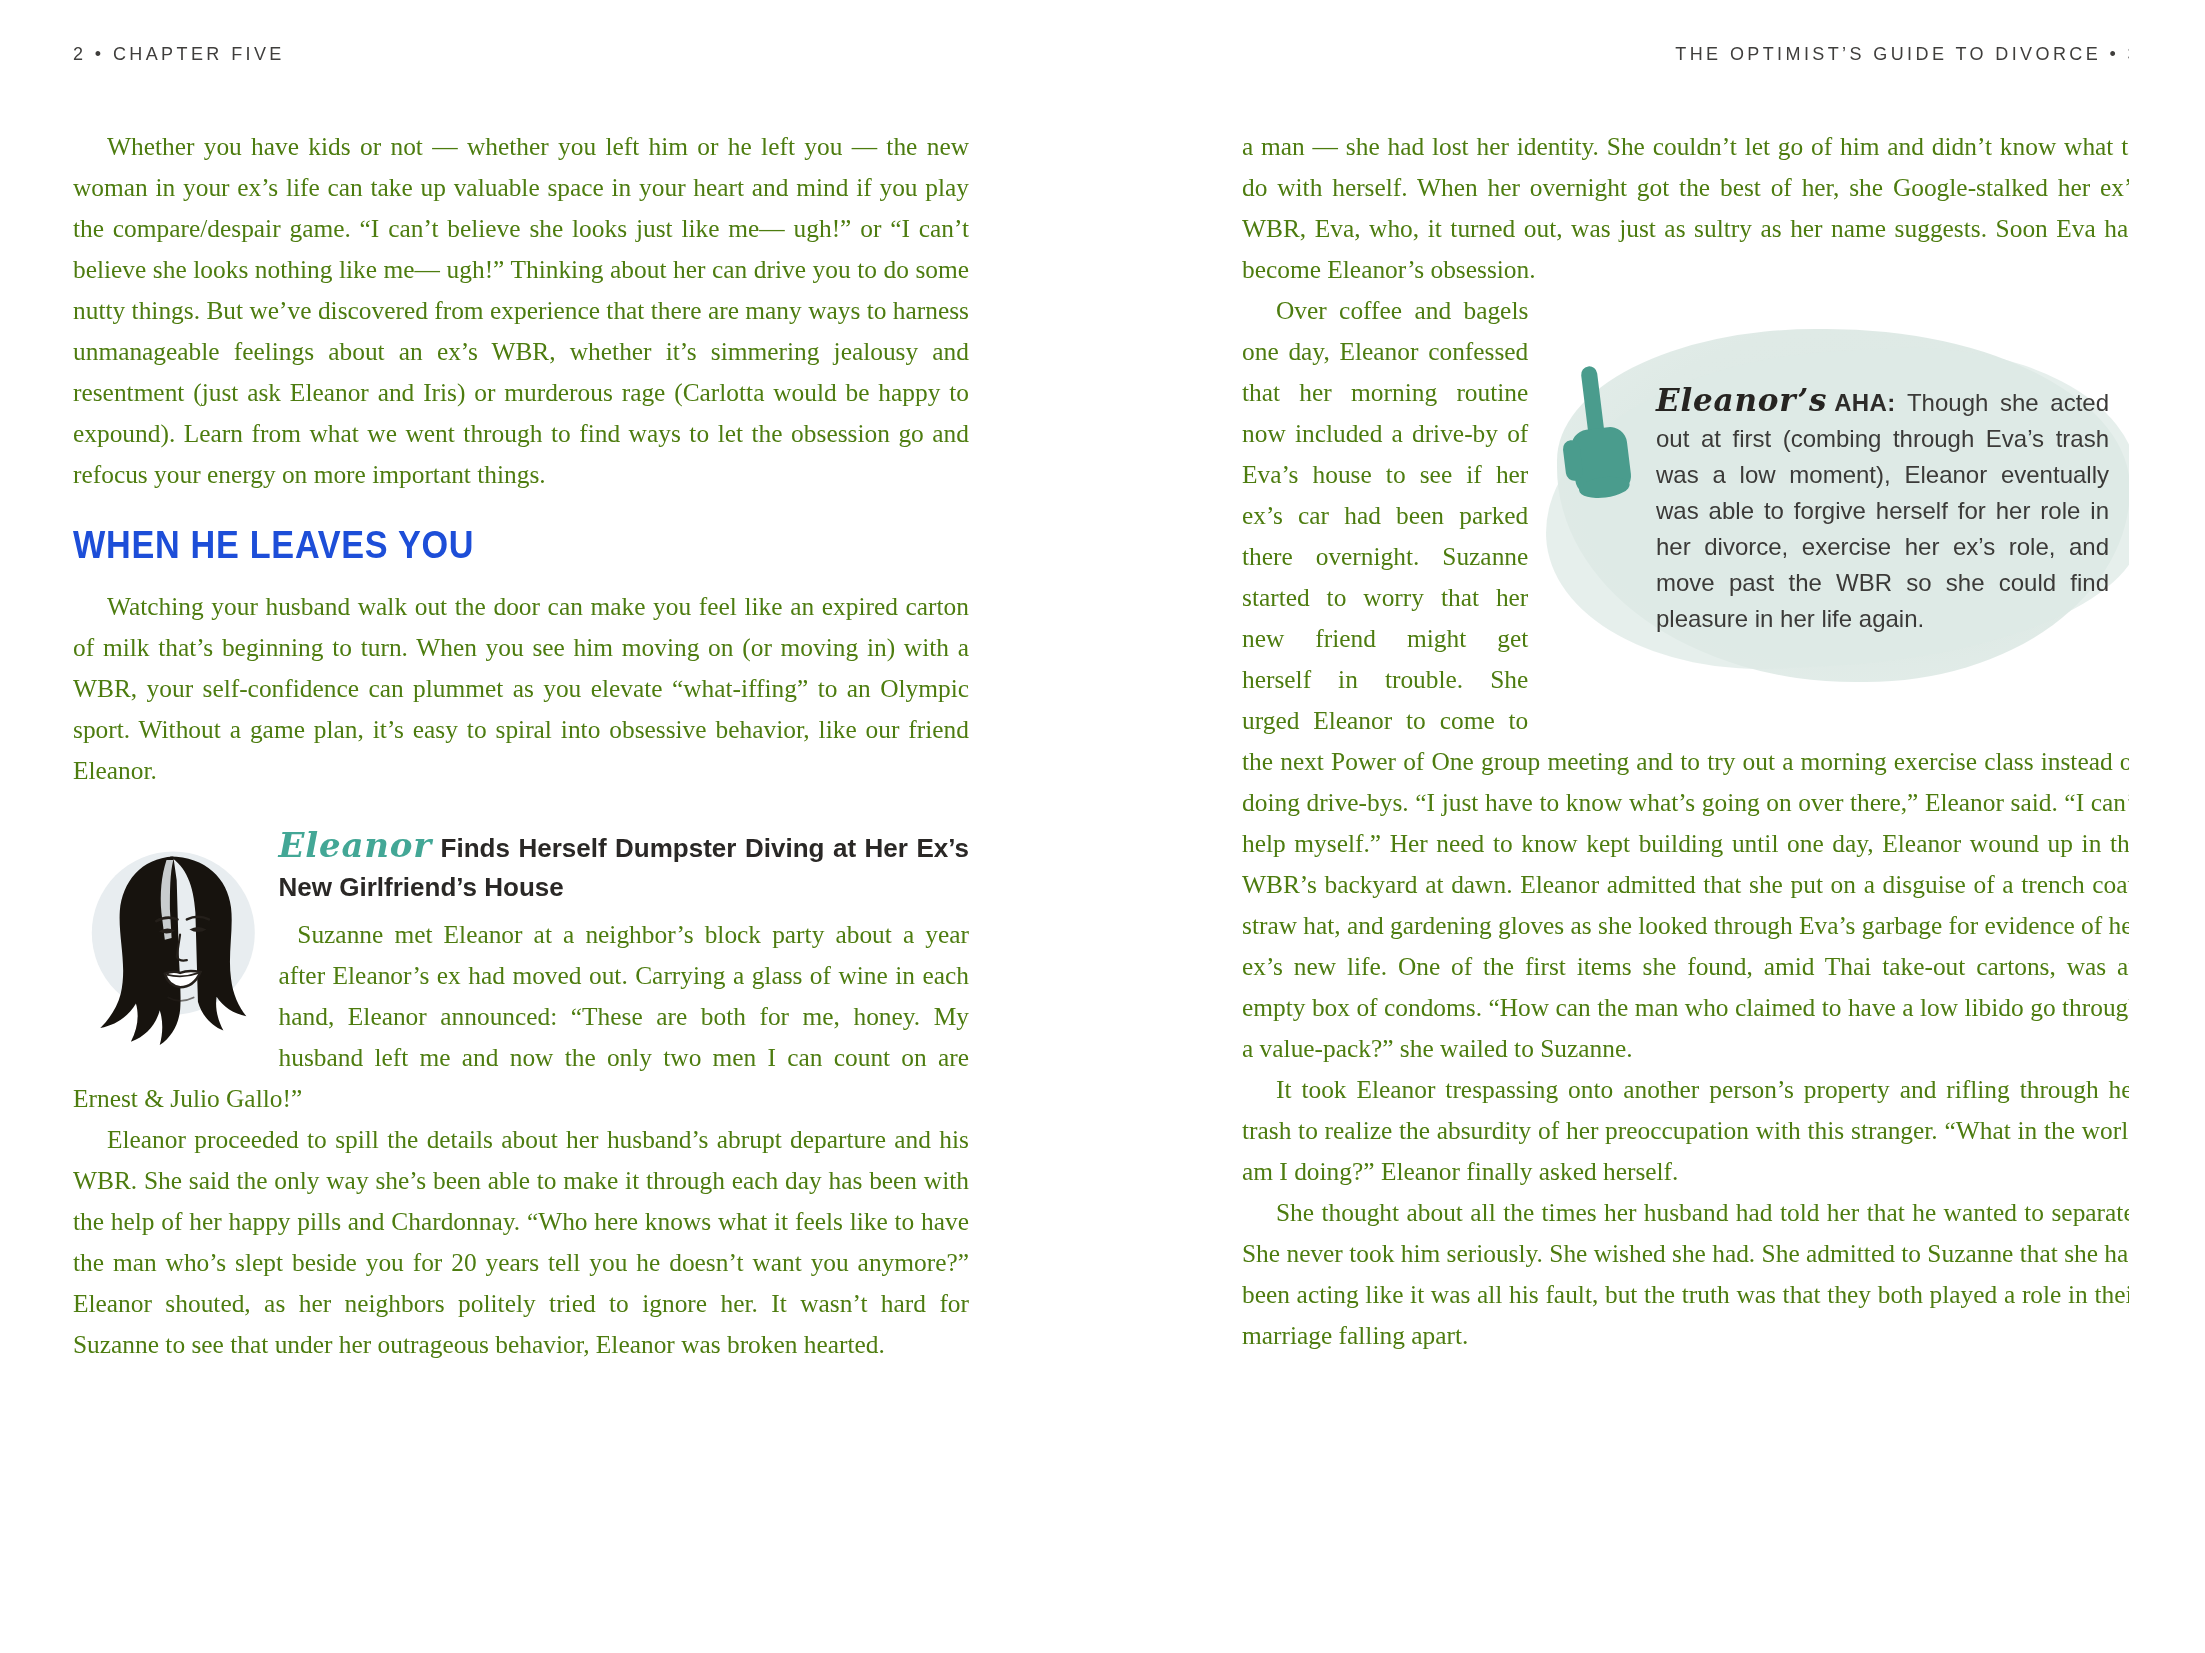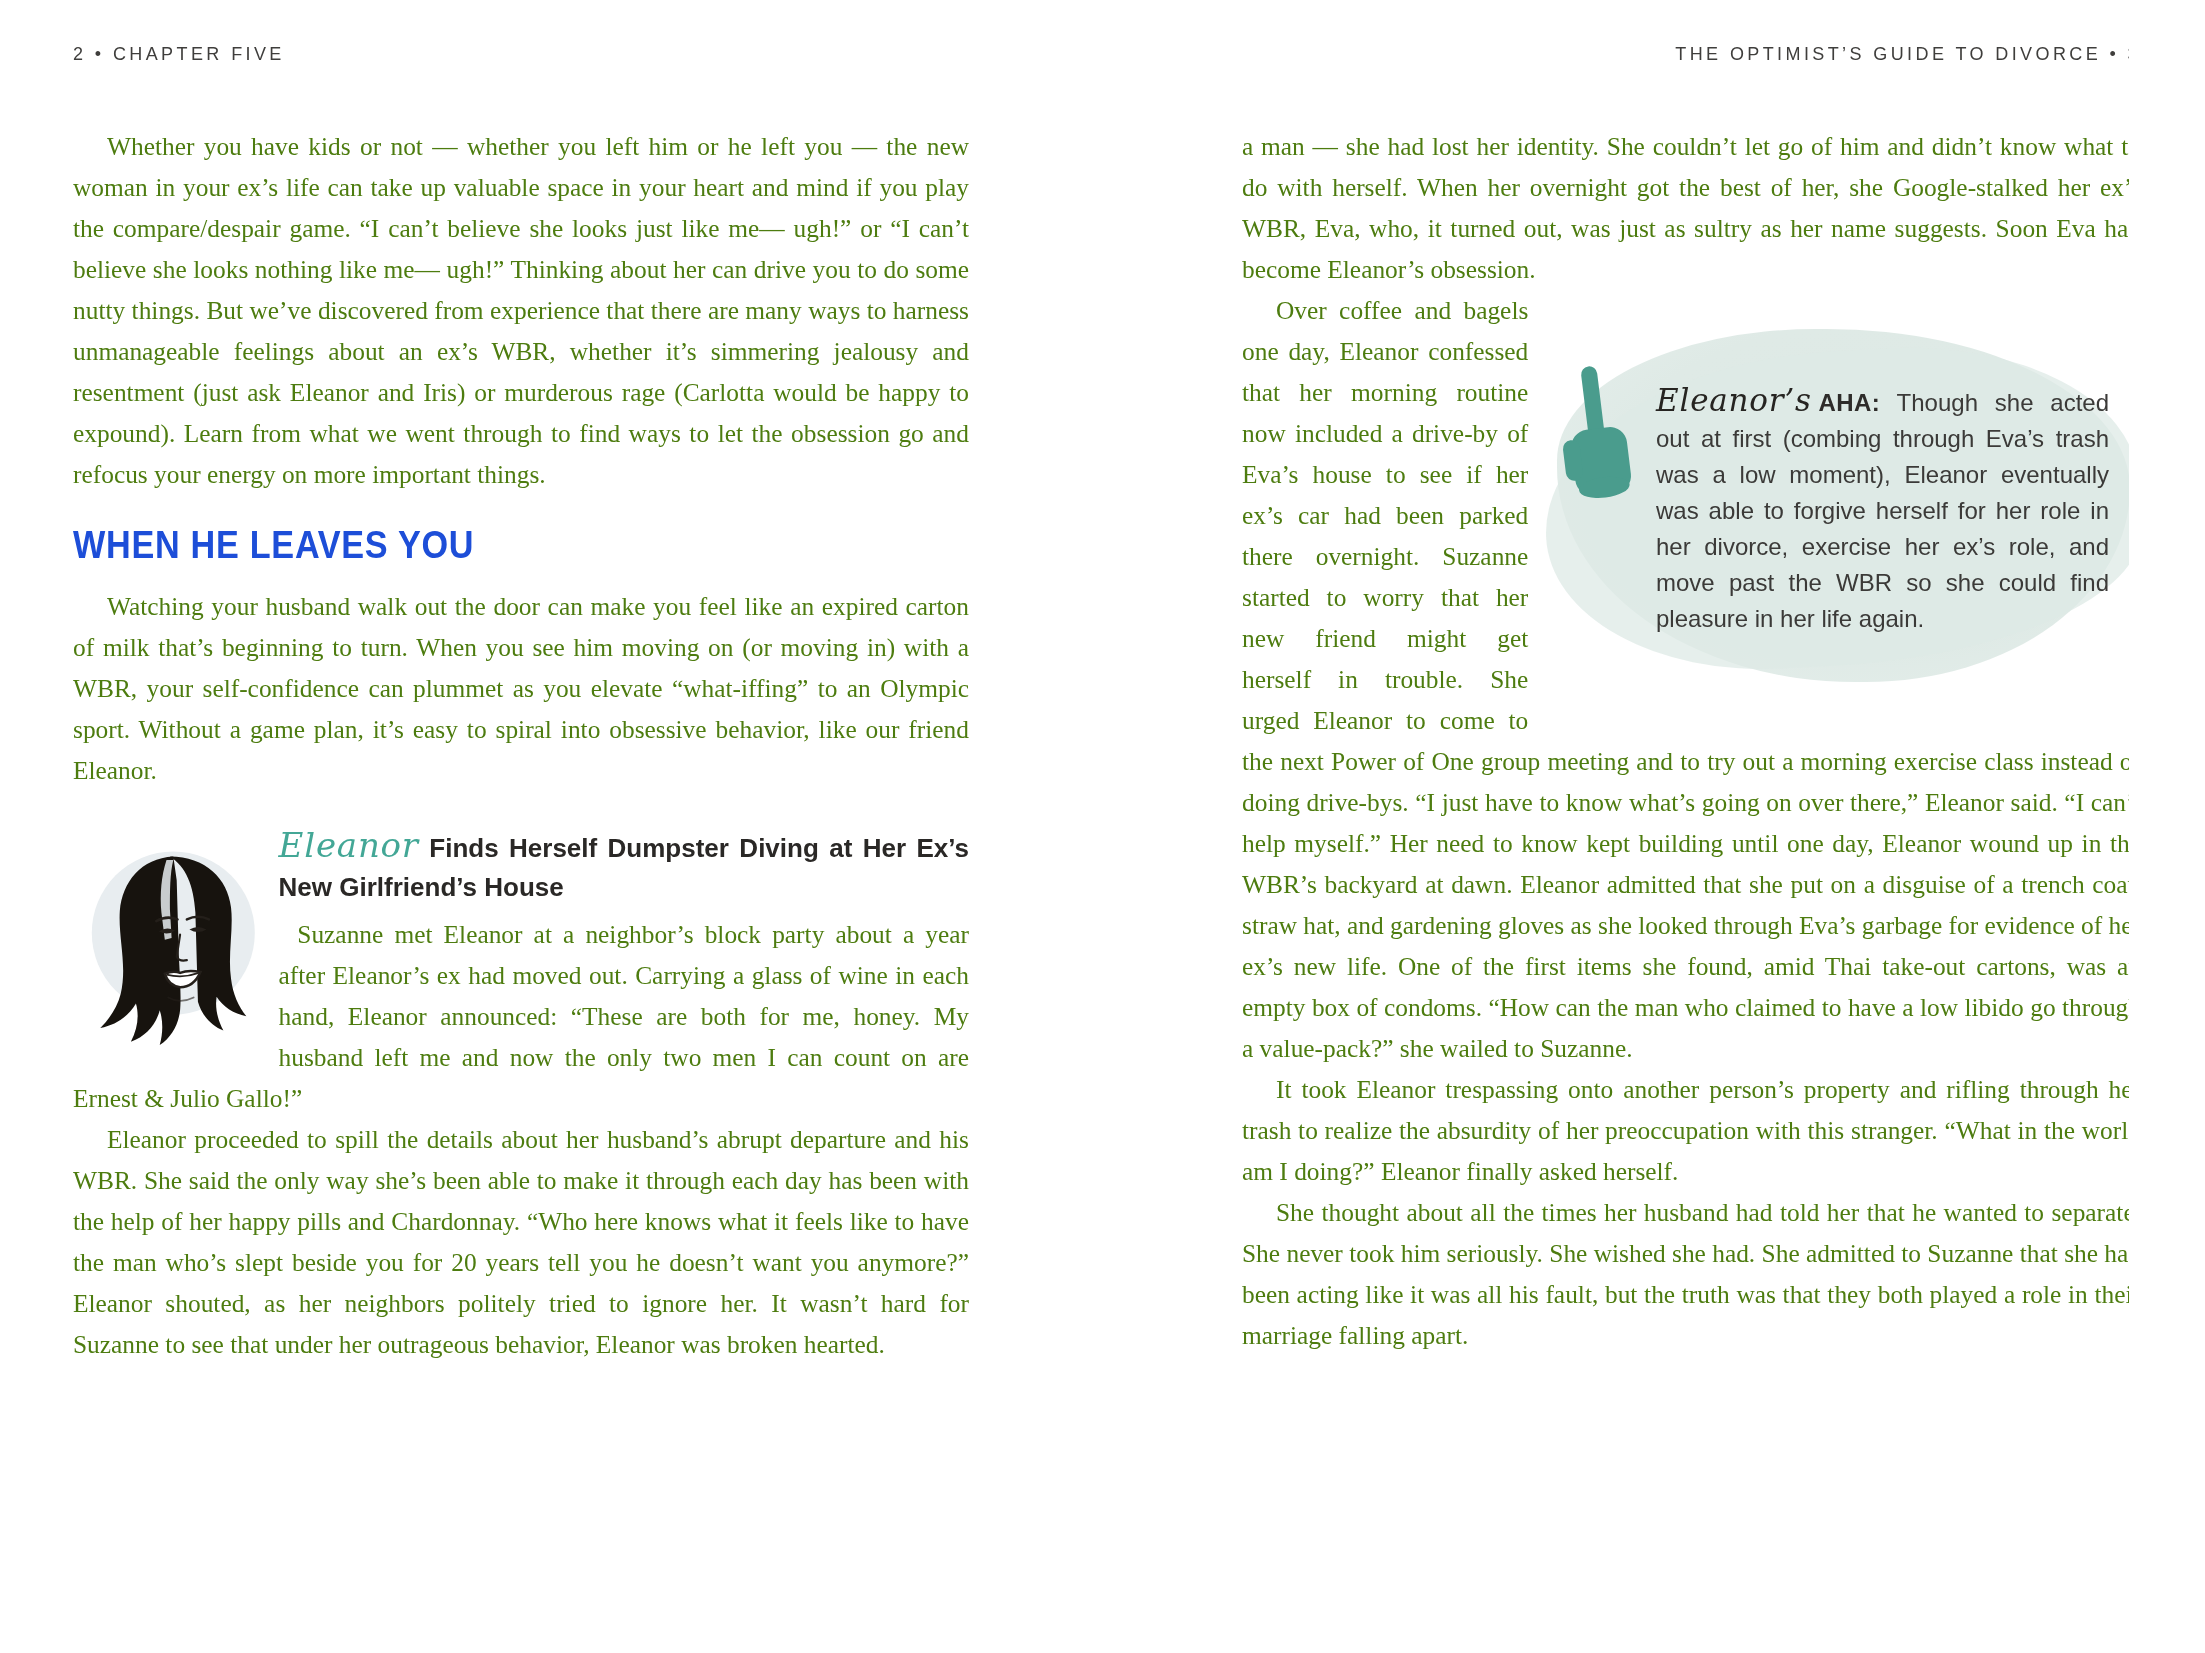--- a/index.html
+++ b/index.html
@@ -40,21 +40,21 @@
 
   
   .story{margin-top:37px;}
   .avatar-float{float:left;width:180px;height:226px;margin:3.4px 13.6px 0 12px;}
   .story-title{
     margin:0;font-family:"Liberation Sans", sans-serif;
     font-weight:700;font-size:26px;line-height:39px;color:#2a2826;
     text-align:justify;
   }
   .script{
-    font-family:"DejaVu Serif", serif;font-style:italic;font-weight:400;
+    font-family:"DejaVu Serif", serif;font-style:italic;font-weight:700;
     color:#43a796;font-size:34px;line-height:34px;letter-spacing:0.8px;margin-top:40px;
   }
   .story .p.first{margin-top:6.8px;text-indent:18.7px;}
 
   
   .co-spacer{float:right;width:0;height:36px;}
   .callout{
     float:right;clear:right;position:relative;
     width:594px;height:400px;margin:0 0 5.1px 18.7px;
   }
@@ -71,21 +71,21 @@
   }
   .hand-icon{position:absolute;left:1.7px;top:37px;width:87px;height:139px;}
   .co-text{
     position:relative;z-index:2;
     padding:56px 32px 0 109px;
     font-family:"Liberation Sans", sans-serif;
     font-size:24px;line-height:36px;color:#3b3a38;
     text-align:justify;
   }
   .co-script{
-    font-family:"DejaVu Serif", serif;font-style:italic;font-weight:400;
+    font-family:"DejaVu Serif", serif;font-style:italic;font-weight:700;
     font-size:31px;color:#262421;letter-spacing:0.8px;padding-right:6.8px;
   }
   .co-label{font-weight:700;color:#2e2c2a;letter-spacing:0.4px;}
 </style>
 </head>
 <body>
 
 <div class="spread">
 
   <section class="page page-left">

